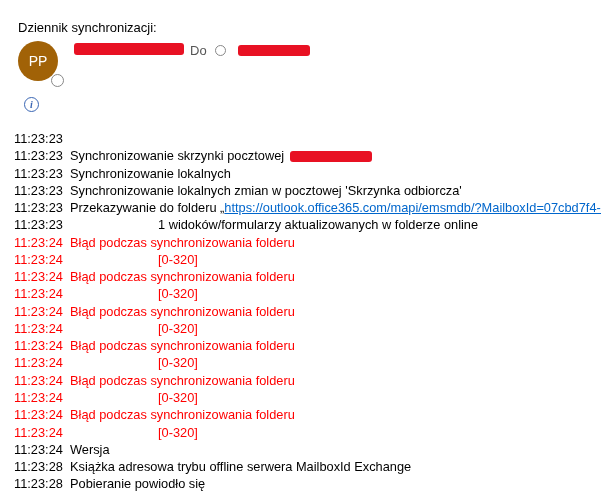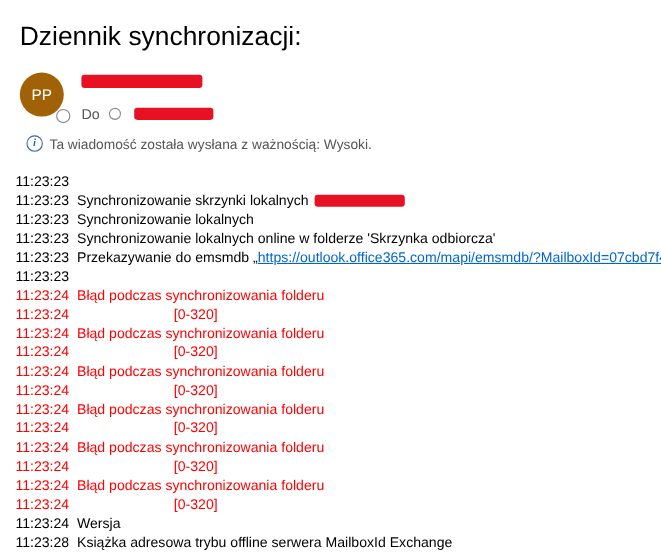--- a/index.html
+++ b/index.html
@@ -1,23 +1,23 @@
 <!DOCTYPE html>
 <html><head>
 <meta charset="utf-8">
 <style>
   * { margin: 0; padding: 0; box-sizing: border-box; }
   body { font-family: "Segoe UI", Arial, sans-serif; background: #fff; width: 601px; height: 503px; overflow: hidden; }
   .container { padding: 20px 18px 0 18px; }
-  .title { font-size: 24px; font-weight: 400; color: #000; margin-bottom: 18px; }
+  .title { font-size: 13px; font-weight: 400; color: #000; margin-bottom: 6px; }
   .header-row { display: flex; align-items: flex-start; gap: 12px; margin-bottom: 10px; }
   .avatar-wrap { position: relative; width: 44px; height: 44px; }
   .avatar { width: 40px; height: 40px; border-radius: 50%; background: #a16207; color: #fff; display: flex; align-items: center; justify-content: center; font-size: 14px; font-weight: 500; }
   .status-dot { position: absolute; bottom: -2px; right: -2px; width: 13px; height: 13px; border-radius: 50%; background: #fff; border: 1.5px solid #888; }
-  .name-block { display: flex; flex-direction: column; gap: 16px; margin-top: 2px; }
+  .name-block { display: flex; flex-direction: row; gap: 6px; margin-top: 2px; }
   .redact { display: inline-block; height: 10px; background: #e81123; border-radius: 3px; }
   .redact.r1 { width: 110px; height: 12px; }
   .redact.r2 { width: 72px; height: 11px; margin-left: 4px; }
   .to-row { display: flex; align-items: center; gap: 8px; font-size: 13px; color: #555; }
   .radio-empty { width: 11px; height: 11px; border: 1.2px solid #888; border-radius: 50%; display: inline-block; flex-shrink: 0; }
   .importance { display: flex; align-items: center; gap: 6px; margin: 12px 0 18px 6px; color: #555; font-size: 12.5px; }
   .info-icon { width: 15px; height: 15px; border: 1.4px solid #3a66b4; color: #3a66b4; border-radius: 50%; display: inline-flex; align-items: center; justify-content: center; font-size: 10px; font-weight: 700; font-style: italic; font-family: Georgia, serif; }
   .log { font-size: 12.8px; line-height: 1.35; color: #000; white-space: nowrap; margin-left: -4px; }
   .log .line { display: flex; }
   .log .ts { display: inline-block; width: 56px; flex-shrink: 0; }
@@ -43,45 +43,45 @@
       <div class="to-row">
         <span>Do</span>
         <span class="radio-empty"></span>
         <span class="redact r2"></span>
       </div>
     </div>
   </div>
 
   <div class="importance">
     <span class="info-icon">i</span>
-    <span>Ta wiadomość została wysłana z ważnością: Wysoki.</span>
   </div>
 
   <div class="log">
     <div class="line">
         <span class="ts">11:23:23</span>
       </div>
     <div class="line">
         <span class="ts">11:23:23</span>
-        <span class="msg"><span>Synchronizowanie skrzynki lokalnych </span><span class="redact-inline"></span></span>
+        <span class="msg"><span>Synchronizowanie skrzynki pocztowej </span><span class="redact-inline"></span></span>
       </div>
     <div class="line">
         <span class="ts">11:23:23</span>
         <span class="msg">Synchronizowanie lokalnych</span>
       </div>
     <div class="line">
         <span class="ts">11:23:23</span>
-        <span class="msg">Synchronizowanie lokalnych online w folderze 'Skrzynka odbiorcza'</span>
+        <span class="msg">Synchronizowanie lokalnych zmian w pocztowej 'Skrzynka odbiorcza'</span>
       </div>
     <div class="line">
         <span class="ts">11:23:23</span>
-        <span class="msg"><span>Przekazywanie do emsmdb „</span><a class="link">https://outlook.office365.com/mapi/emsmdb/?MailboxId=07cbd7f4-a4</a></span>
+        <span class="msg"><span>Przekazywanie do folderu „</span><a class="link">https://outlook.office365.com/mapi/emsmdb/?MailboxId=07cbd7f4-a4</a></span>
       </div>
     <div class="line">
         <span class="ts">11:23:23</span>
+        <span class="msg indent">1 widoków/formularzy aktualizowanych w folderze online</span>
       </div>
 
     <div class="line red">
         <span class="ts">11:23:24</span>
         <span class="msg">Błąd podczas synchronizowania folderu</span>
       </div>
     <div class="line red">
         <span class="ts">11:23:24</span>
         <span class="msg indent">[0-320]</span>
       </div>

